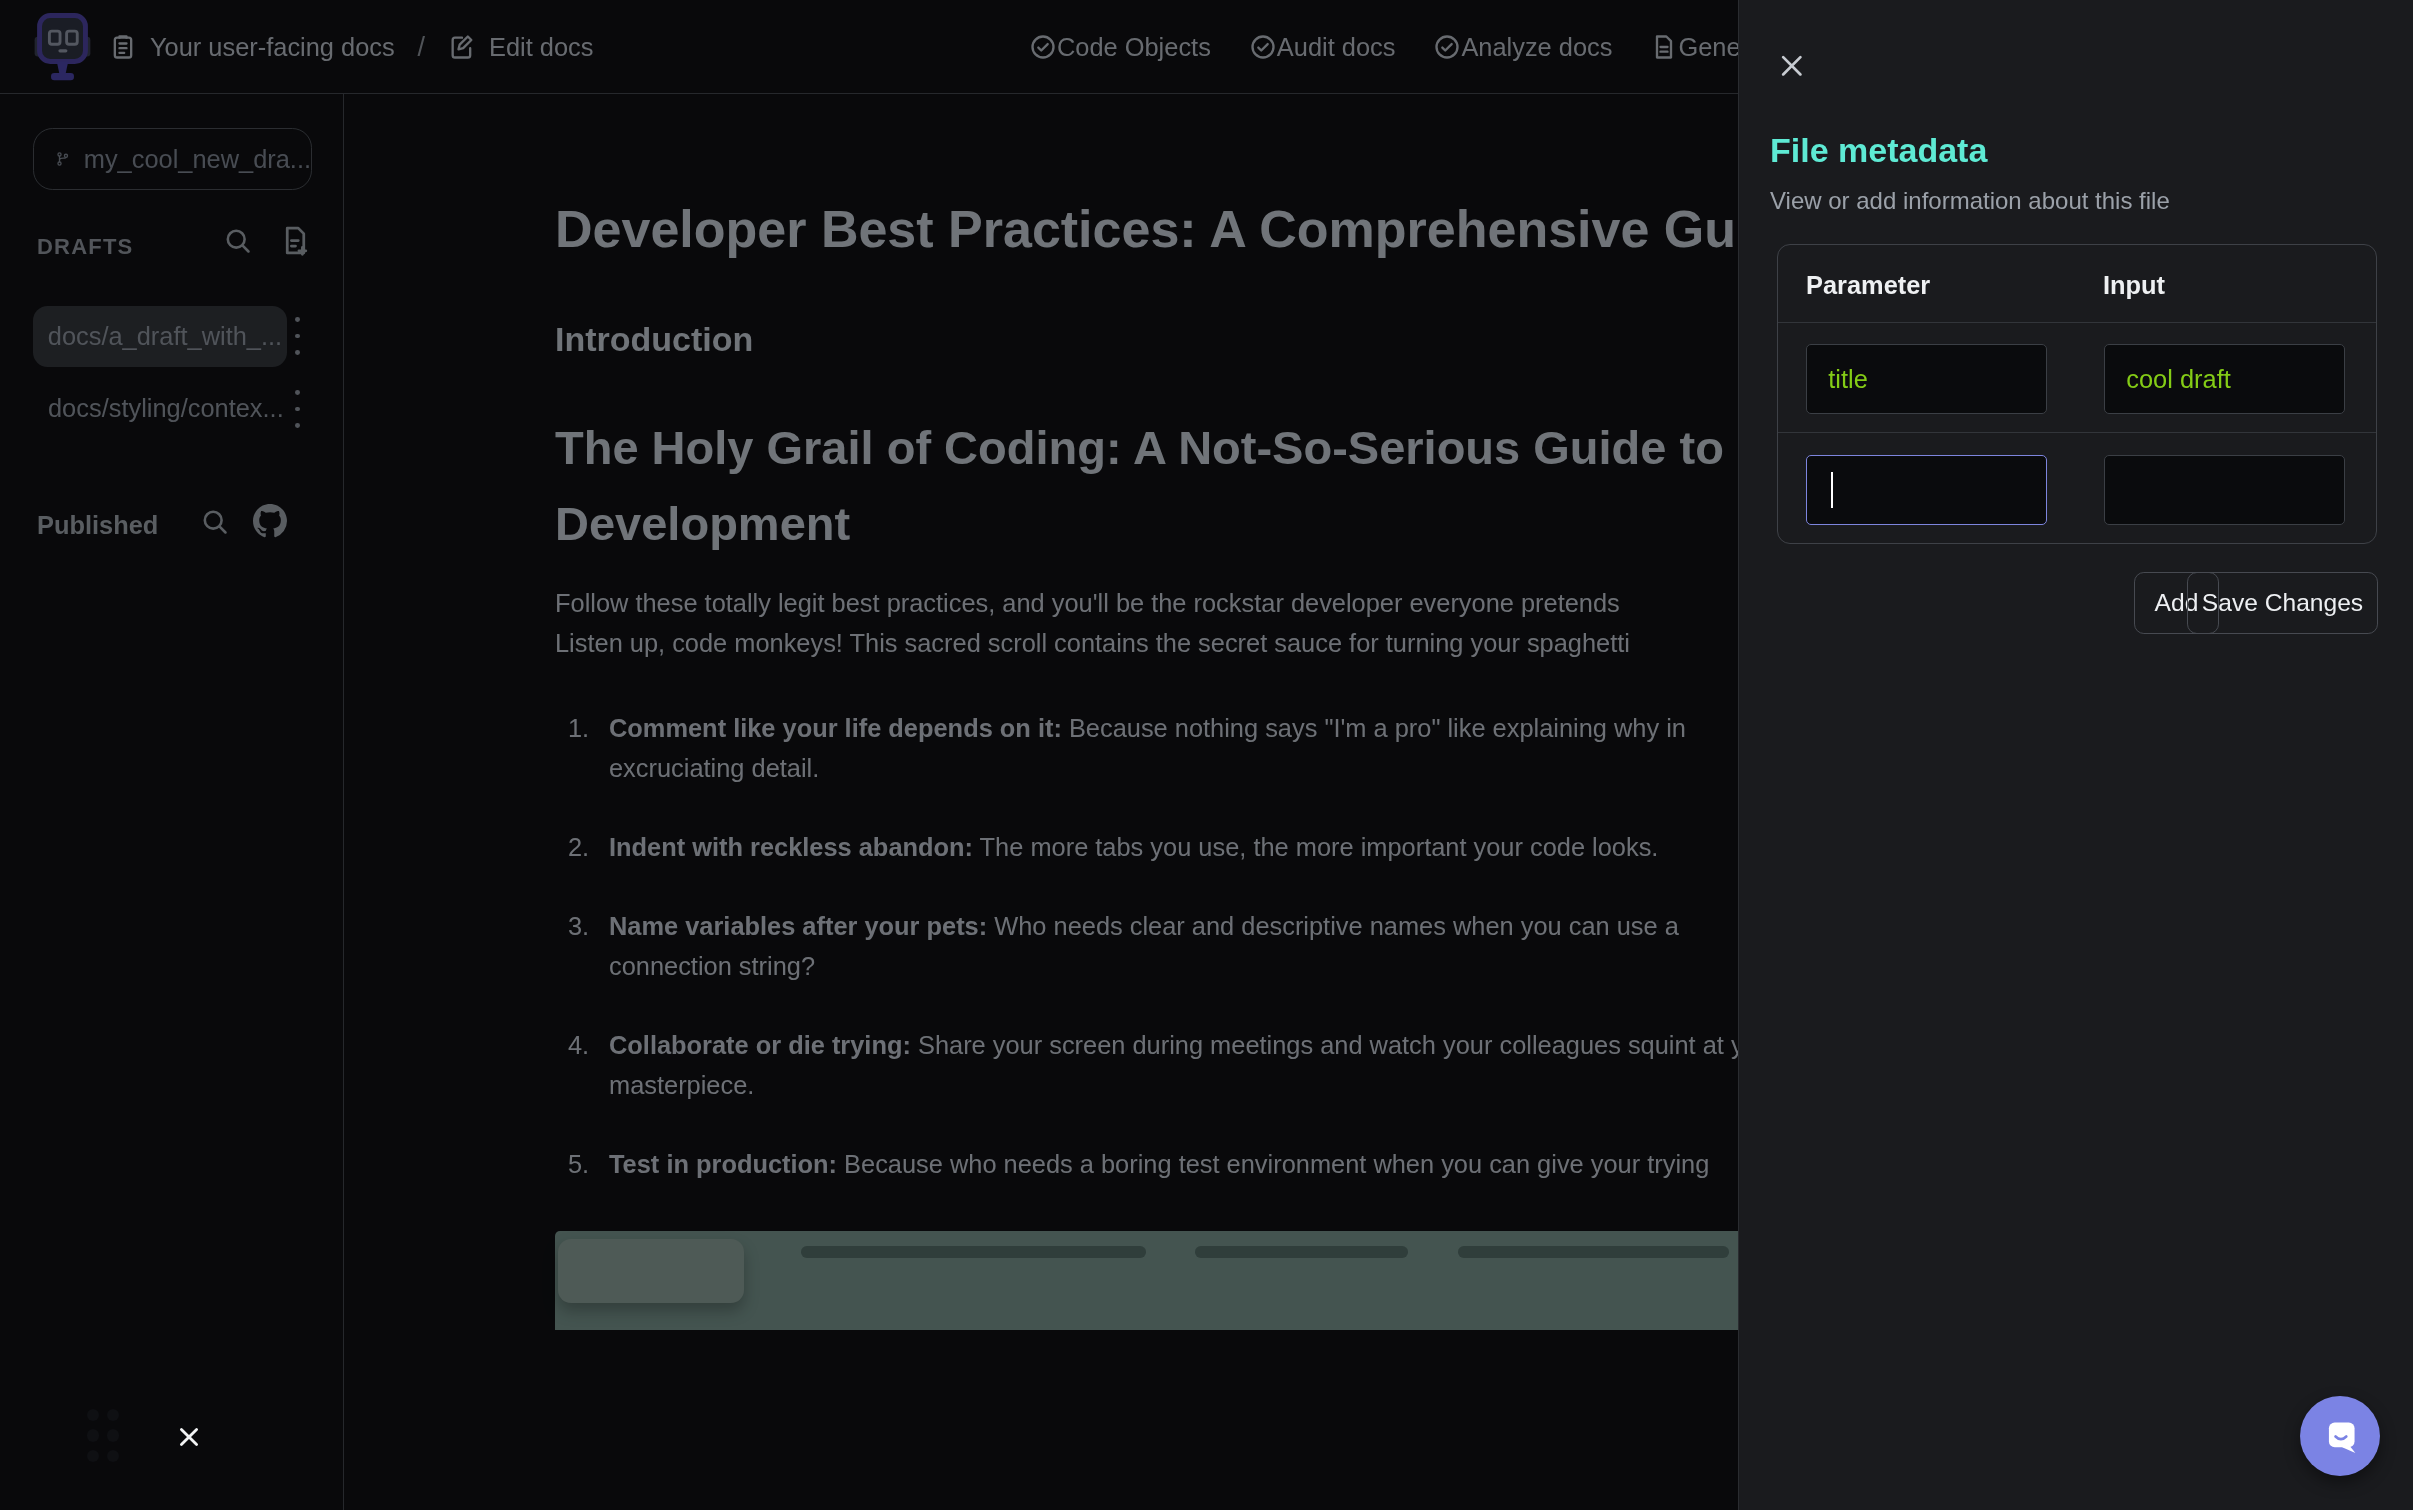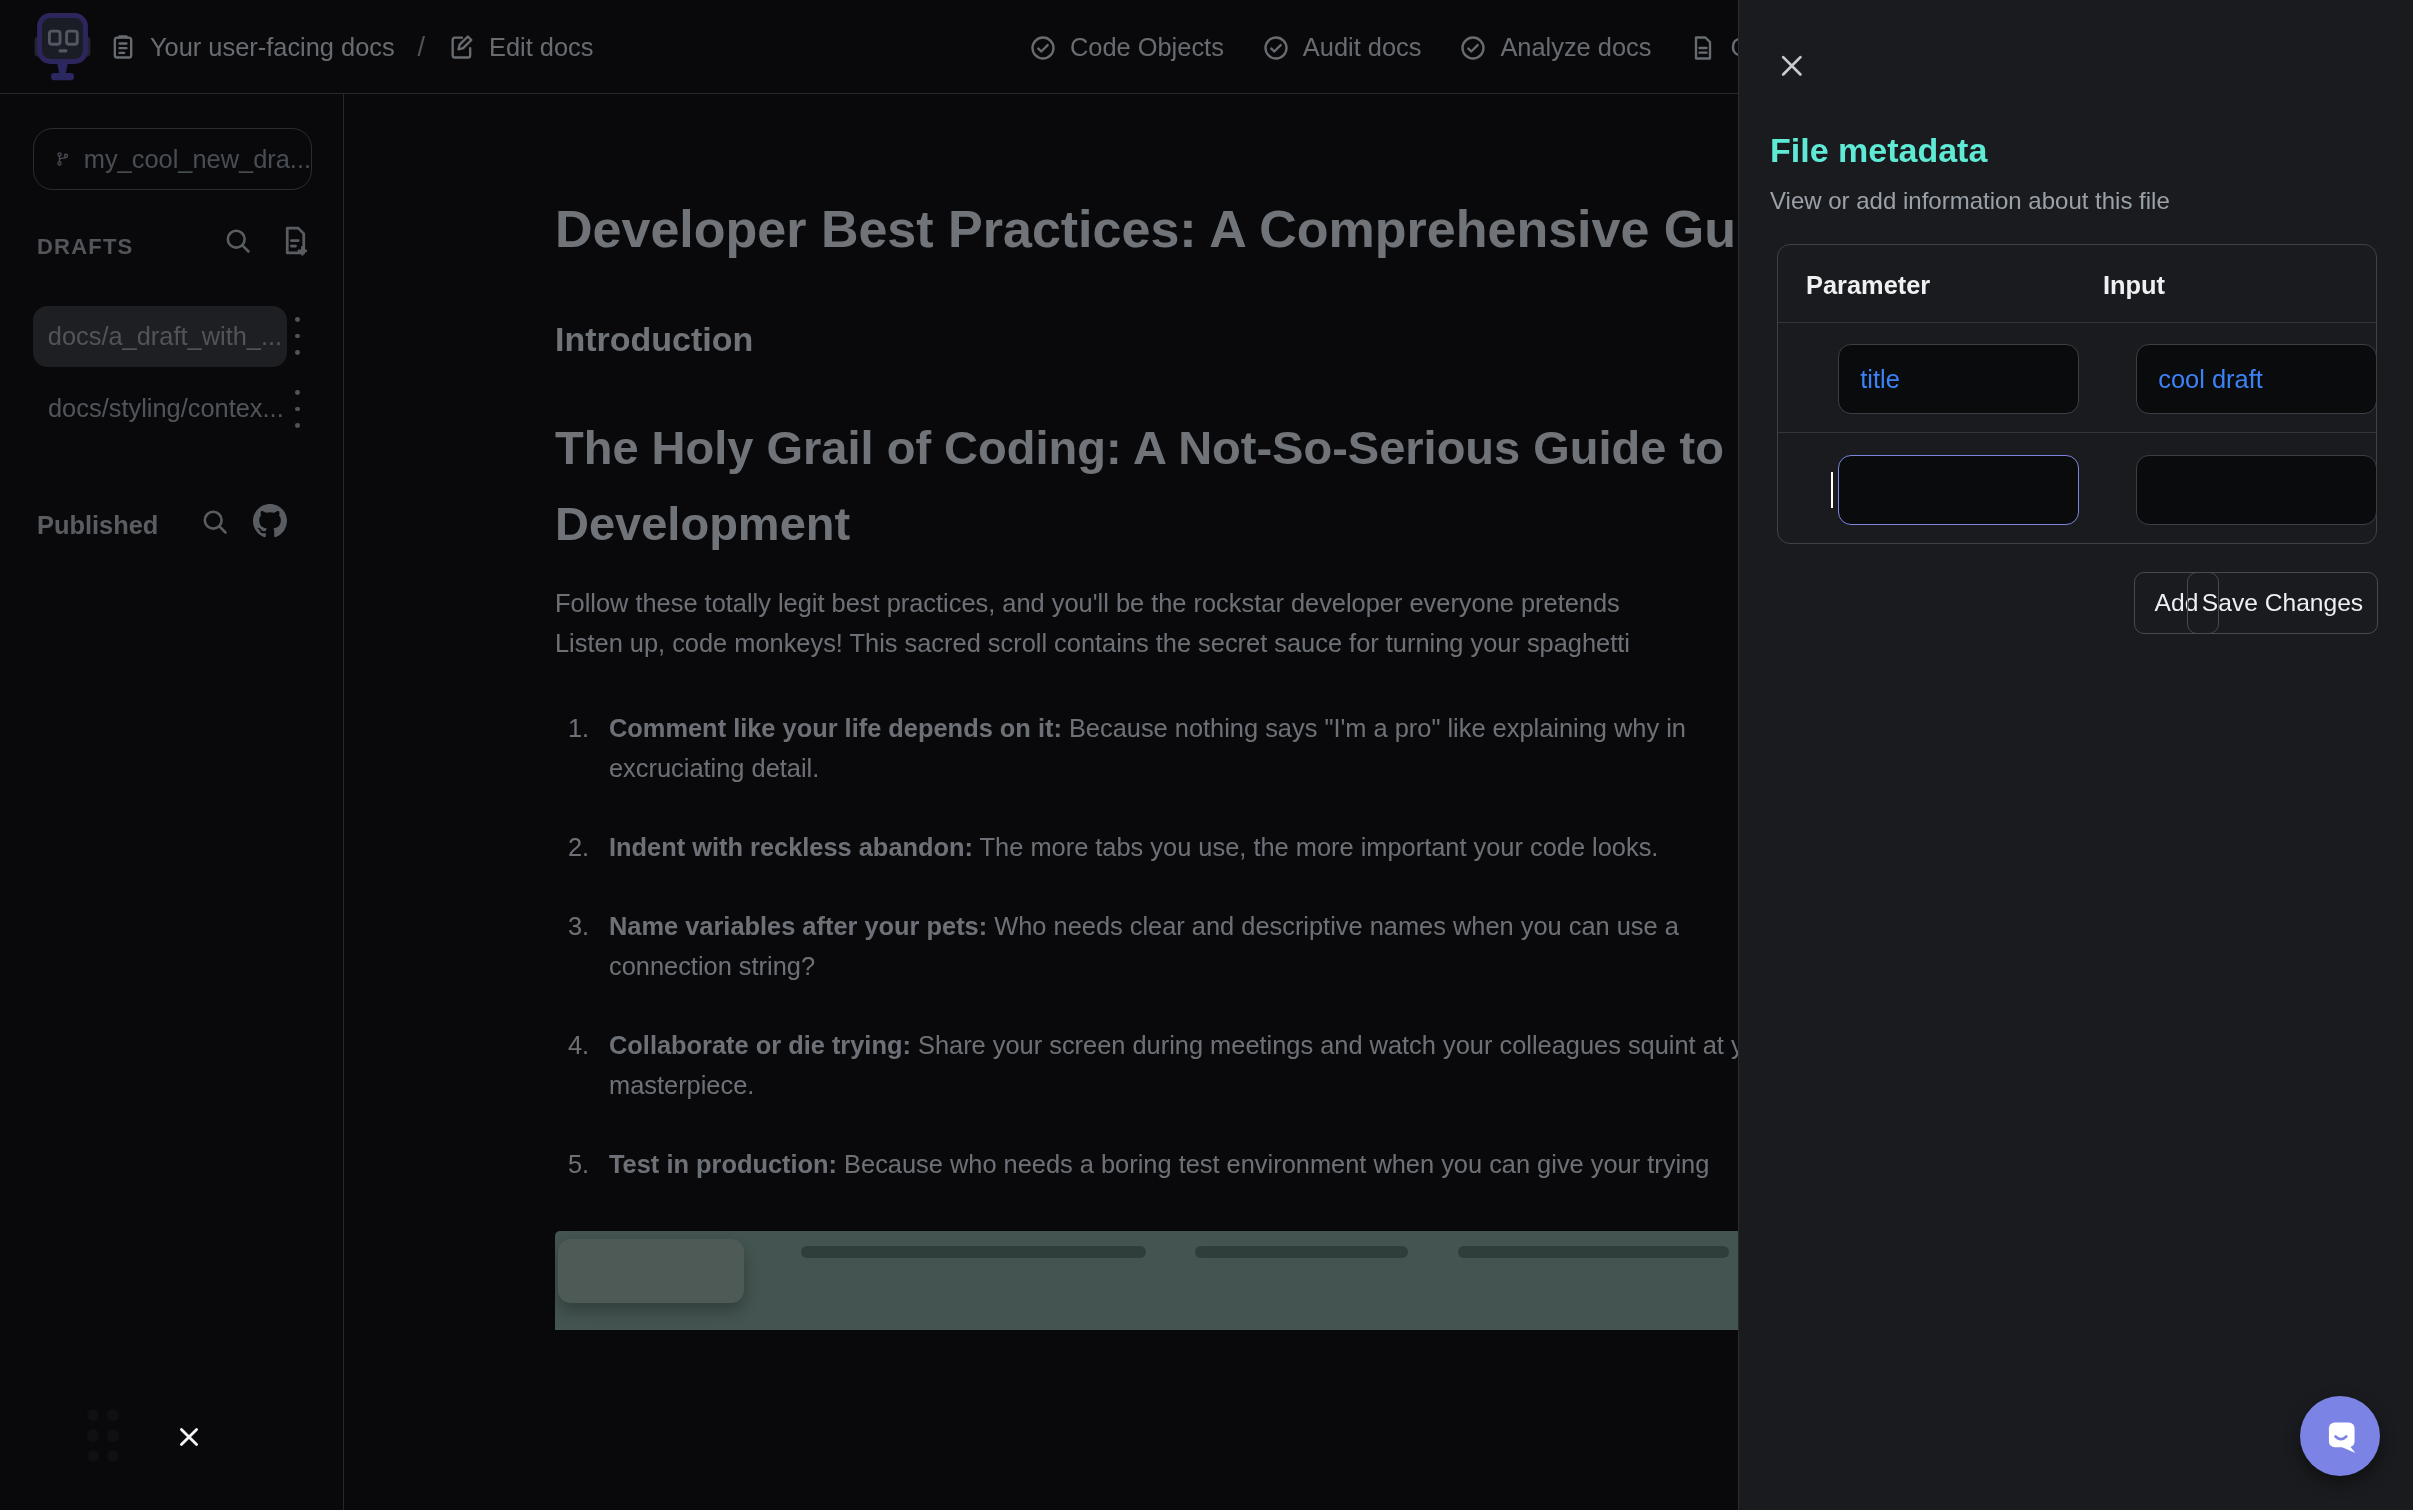--- a/index.html
+++ b/index.html
@@ -10,21 +10,21 @@
   
   .topbar { position:absolute; left:0; top:0; width:2413px; height:94px;
     background:#101114; border-bottom:0.8px solid #43464c; color:#b3b9c2; }
   .logo { position:absolute; left:33px; top:11.5px; width:59px; height:71px; }
   .breadcrumb { position:absolute; left:109px; top:0; height:94px; display:flex;
     align-items:center; gap:18px; font-size:25.4px; }
   .crumb { display:flex; align-items:center; gap:13px; }
   .crumb-sep { color:#8a9098; font-size:27px; padding:0 4.9px; }
   .topnav { position:absolute; left:1029px; top:0; height:94px; display:flex;
     align-items:center; gap:38px; font-size:25.4px; }
-  .navitem { display:flex; align-items:flex-end; gap:13px; white-space:nowrap; }
+  .navitem { display:flex; align-items:center; gap:0; white-space:nowrap; }
   .icon-stroke { stroke:#b3b9c2; fill:none; stroke-width:2; stroke-linecap:round; stroke-linejoin:round; }
 
   
   .sidebar { position:absolute; left:0; top:94px; width:344px; height:1417px;
     background:#101114; border-right:0.8px solid #43464c; }
   .branch-box { position:absolute; left:33px; top:34px; width:279px; height:62px;
     border:1.6px solid #4a4e55; border-radius:19.7px; display:flex; align-items:center;
     gap:13px; padding-left:21.3px; color:#7d8490; font-size:25.4px; white-space:nowrap; overflow:hidden; }
   .drafts-label { position:absolute; left:37px; top:140px; font-size:22px; font-weight:700;
     letter-spacing:1.2px; color:#8d939c; }
@@ -73,22 +73,22 @@
   .panel-sub { position:absolute; left:31px; top:187px; font-size:24px; color:#9ba1a9; }
   .meta-card { position:absolute; left:38px; top:244px; width:600px; height:300px;
     border:1.6px solid #3e4147; border-radius:13px; }
   .meta-head { position:absolute; left:0; top:0; width:100%; height:78px;
     border-bottom:0.8px solid #32353a; }
   .meta-head .col1 { position:absolute; left:28px; top:26px; font-size:25.4px; font-weight:700; }
   .meta-head .col2 { position:absolute; left:325px; top:26px; font-size:25.4px; font-weight:700; }
   .row-divider { position:absolute; left:0; top:187px; width:100%; height:0.8px; background:#32353a; }
   .cellwrap { position:absolute; width:241px; height:70px; }
   .cell { width:100%; height:100%; background:#0a0b0d; border:1.6px solid #3b3f45;
-    border-radius:13px; color:#3b82f6; font-size:25.4px; padding:0 21.3px;
-    font-family:"Liberation Sans", sans-serif; outline:none;margin-left:32px; }
+    border-radius:5px; color:#84cc16; font-size:25.4px; padding:0 21.3px;
+    font-family:"Liberation Sans", sans-serif; outline:none; }
   .cell.focused { border:1.6px solid #7d85de; }
   .caret { position:absolute; left:24.6px; top:17px; width:2.5px; height:36px; background:#ffffff; }
   .r1 { top:99px; } .r2 { top:210px; }
   .c1 { left:28px; } .c2 { left:326px; }
   .panel-btn { position:absolute; top:572px; height:62px; border:1.6px solid #474a51;
     border-radius:9.9px; background:transparent; color:#eef0f3; font-size:24.6px; font-weight:500;
     font-family:"Liberation Sans", sans-serif; cursor:pointer; }
   .btn-add { left:351px; width:85px;margin-left:44px; }
   .btn-save { left:448px; width:191px; }
 

